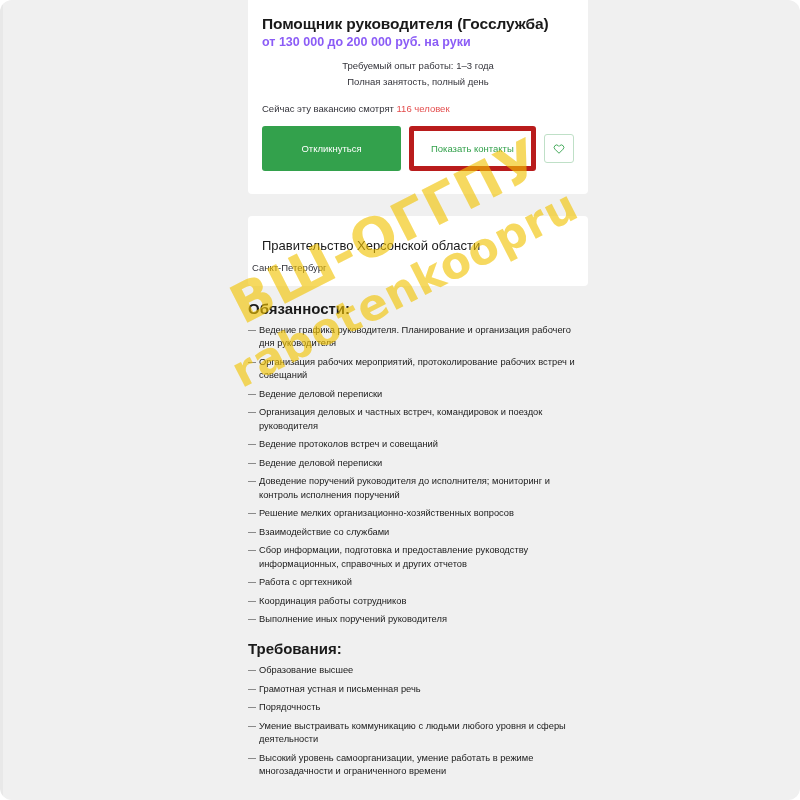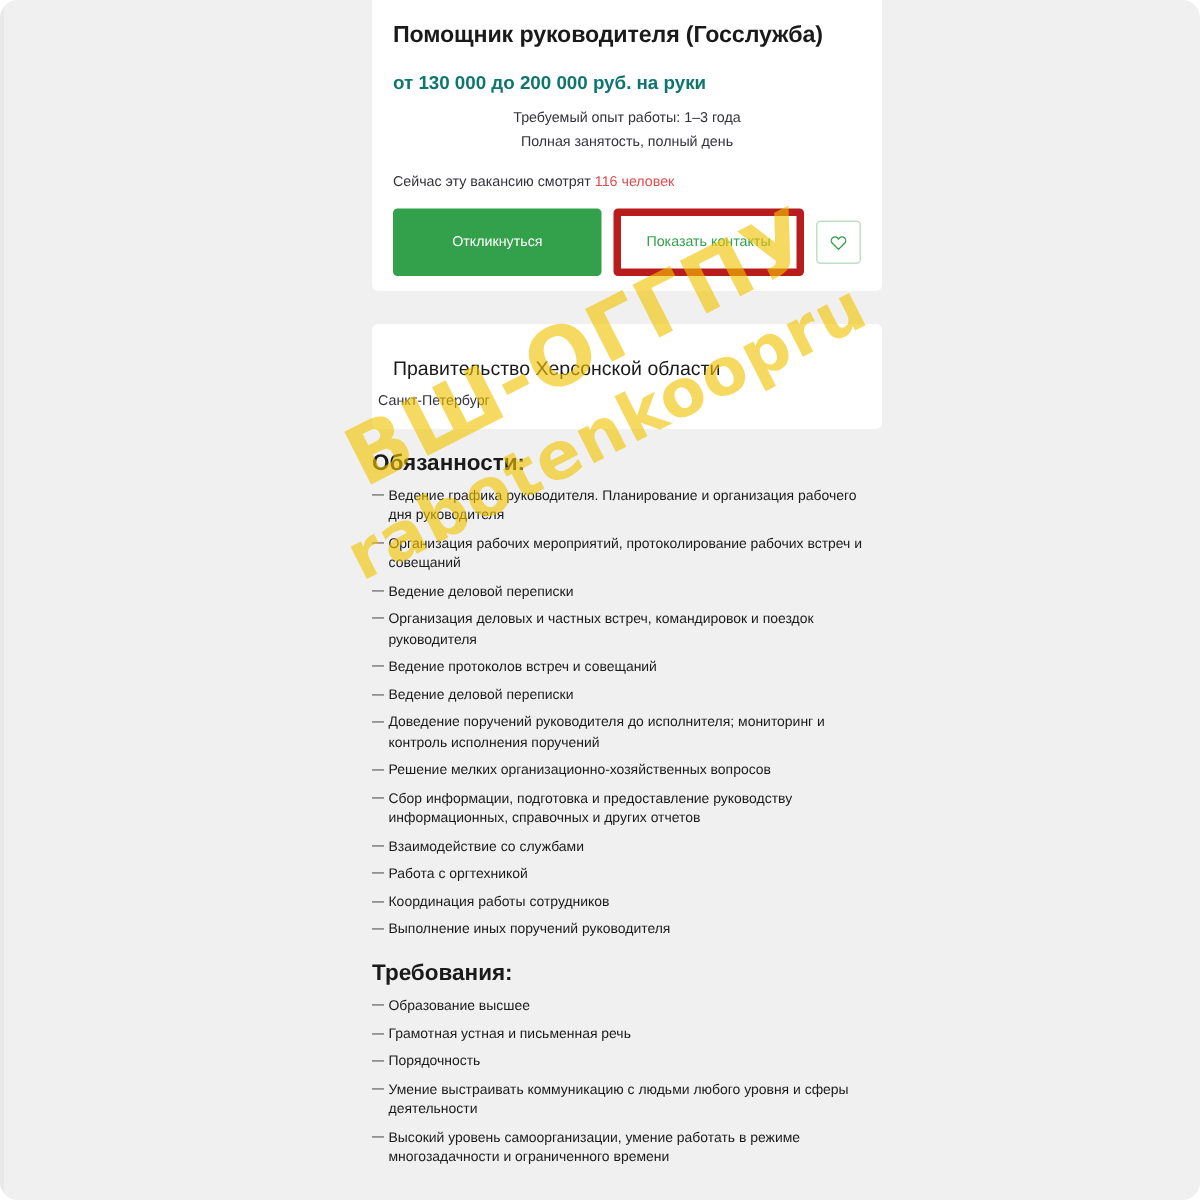--- a/index.html
+++ b/index.html
@@ -61,22 +61,21 @@
     font-size: 15.5px;
     font-weight: bold;
     color: #1a1a1a;
     line-height: 1.35;
     margin: 6px 0 0 0;
     letter-spacing: -0.1px;
   }
   .salary {
     font-size: 12.5px;
     font-weight: bold;
-    color: #0f766e;
-    margin-top: 13px;
+    color: #8b5cf6;
   }
   .meta-line {
     font-size: 9.5px;
     color: #33333a;
     margin-top: 10px;
     line-height: 1.5;
     text-align: center;
   }
   .meta-line.second { margin-top: 2px; }
   .viewers {
@@ -249,22 +248,22 @@
       <div class="sect-title">Обязанности:</div>
       <ul class="bullets">
         <li>Ведение графика руководителя. Планирование и организация рабочего дня руководителя</li>
         <li>Организация рабочих мероприятий, протоколирование рабочих встреч и совещаний</li>
         <li>Ведение деловой переписки</li>
         <li>Организация деловых и частных встреч, командировок и поездок руководителя</li>
         <li>Ведение протоколов встреч и совещаний</li>
         <li>Ведение деловой переписки</li>
         <li>Доведение поручений руководителя до исполнителя; мониторинг и контроль исполнения поручений</li>
         <li>Решение мелких организационно-хозяйственных вопросов</li>
+        <li>Взаимодействие со службами</li>
         <li>Сбор информации, подготовка и предоставление руководству информационных, справочных и других отчетов</li>
-        <li>Взаимодействие со службами</li>
         <li>Работа с оргтехникой</li>
         <li>Координация работы сотрудников</li>
         <li>Выполнение иных поручений руководителя</li>
       </ul>
       <div class="sect-title req">Требования:</div>
       <ul class="bullets">
         <li>Образование высшее</li>
         <li>Грамотная устная и письменная речь</li>
         <li>Порядочность</li>
         <li>Умение выстраивать коммуникацию с людьми любого уровня и сферы деятельности</li>

